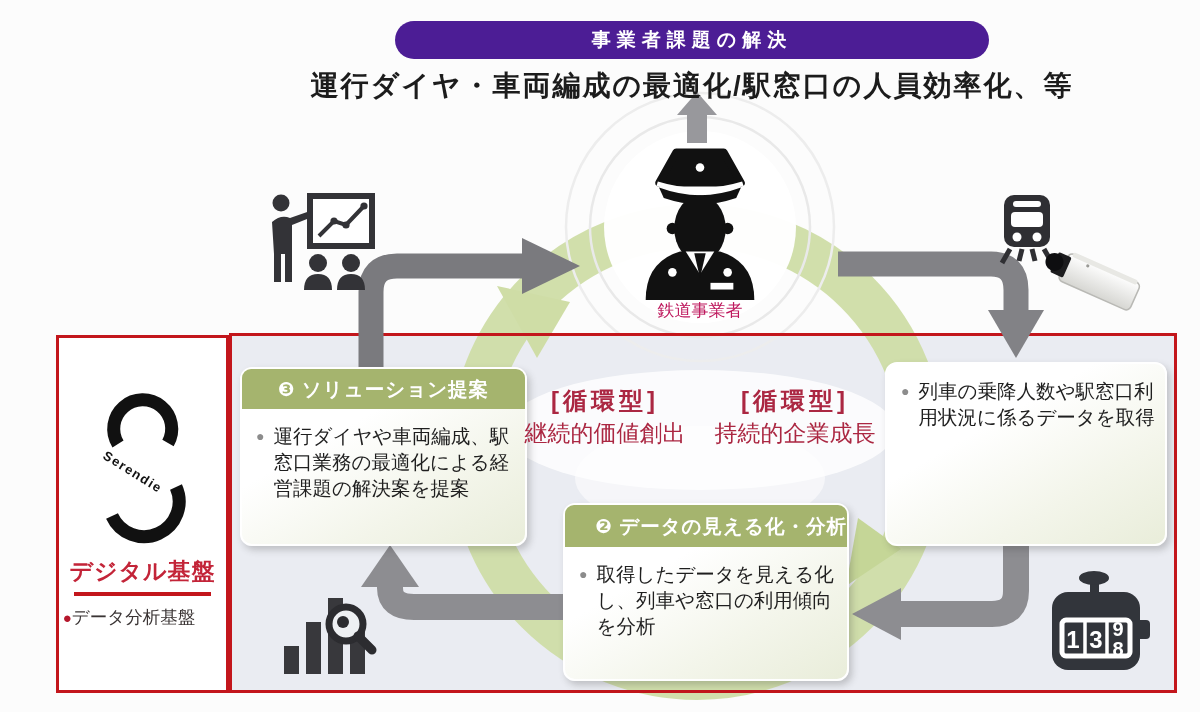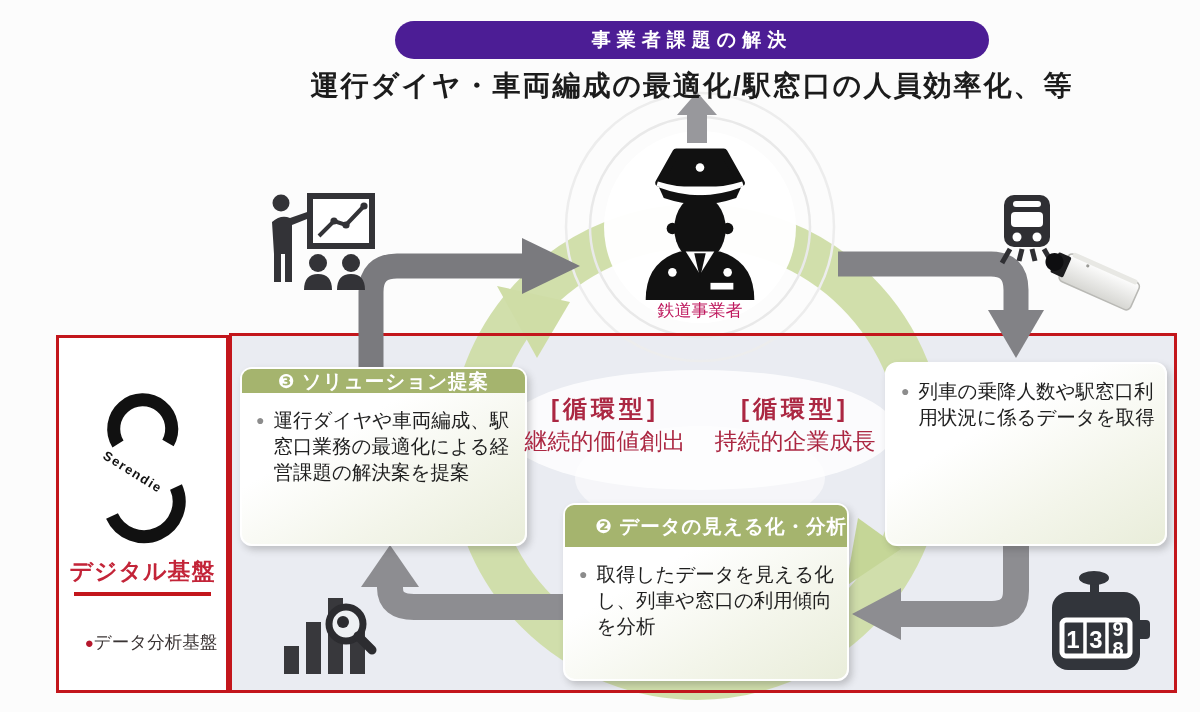--- a/index.html
+++ b/index.html
@@ -52,45 +52,45 @@
     border-radius:9px 9px 0 0;
     display:flex;flex-direction:column;align-items:center;justify-content:center;
     text-align:center;letter-spacing:1px;
   }
   .cbox .cbody{
     display:flex;gap:9px;padding:14px 8px 8px 14px;
     font-size:19.5px;line-height:1.34;color:#1f1f1f;
   }
   .cbox .bullet{color:#8c8c8c;font-size:14px;line-height:1.9;flex:0 0 auto;}
   #box3{left:240px;top:367px;width:287px;height:179px;}
-  #box3 .chead{height:24px;font-size:19.5px;}
+  #box3 .chead{height:40px;font-size:19.5px;}
   #box1{left:885px;top:362px;width:282px;height:184px;}
   #box1 .chead{height:62px;font-size:19.5px;line-height:1.3;}
   #box2{left:563px;top:503px;width:286px;height:178px;}
   #box2 .chead{height:42px;font-size:19.5px;align-items:flex-end;}
 
   
-  .cycletxt{z-index:55;text-align:center;color:#ab2742;margin-top:8px;}
+  .cycletxt{z-index:55;text-align:center;color:#ab2742;}
   .cycletxt .tag{font-size:24px;font-weight:700;letter-spacing:4px;}
   .cycletxt .txt{font-size:23px;font-weight:500;margin-top:1px;}
   #cycle-left{left:505px;top:385px;width:200px;}
   #cycle-right{left:695px;top:385px;width:200px;}
 
   
   .actor-label{left:630px;top:299px;width:140px;z-index:55;text-align:center;
     font-size:17px;color:#be185d;}
   #actor-icon{left:638px;top:138px;width:124px;height:162px;z-index:60;}
 
   
   #logo{left:82px;top:392px;width:120px;height:170px;z-index:60;}
   .sb-title{left:60px;top:556px;width:165px;z-index:60;text-align:center;
     font-size:23px;font-weight:700;color:#c32438;letter-spacing:1px;}
   .sb-line{left:74px;top:592px;width:137px;height:4px;background:#c3161c;z-index:60;}
-  .sb-item{left:70px;top:605px;width:162px;z-index:60;font-size:17.5px;color:#3a3434;
-    text-align:center;white-space:nowrap;margin-top:25px;}
+  .sb-item{left:48px;top:605px;width:162px;z-index:60;font-size:17.5px;color:#3a3434;
+    text-align:center;white-space:nowrap;}
   .sb-item .dot{color:#b5172c;font-size:15px;}
 
   
   #presenter-icon{left:266px;top:192px;width:112px;height:122px;z-index:60;}
   #train-icon{left:998px;top:193px;width:58px;height:72px;z-index:60;}
   #camera-icon{left:1042px;top:240px;width:110px;height:84px;z-index:60;}
   #barchart-icon{left:280px;top:584px;width:102px;height:94px;z-index:60;}
   #counter-icon{left:1048px;top:568px;width:106px;height:106px;z-index:60;}
 </style>
 </head>

